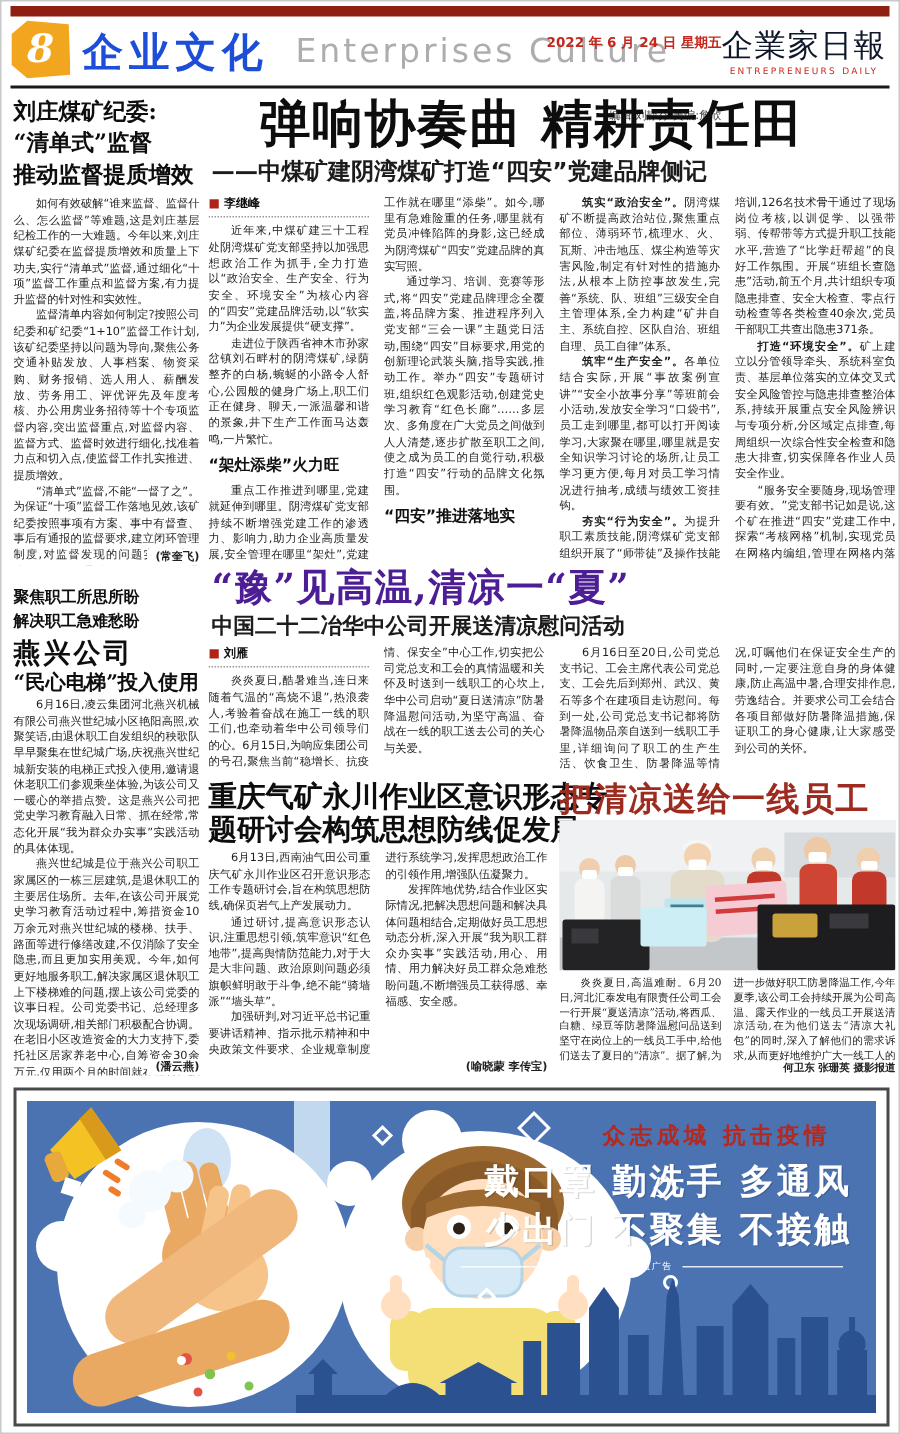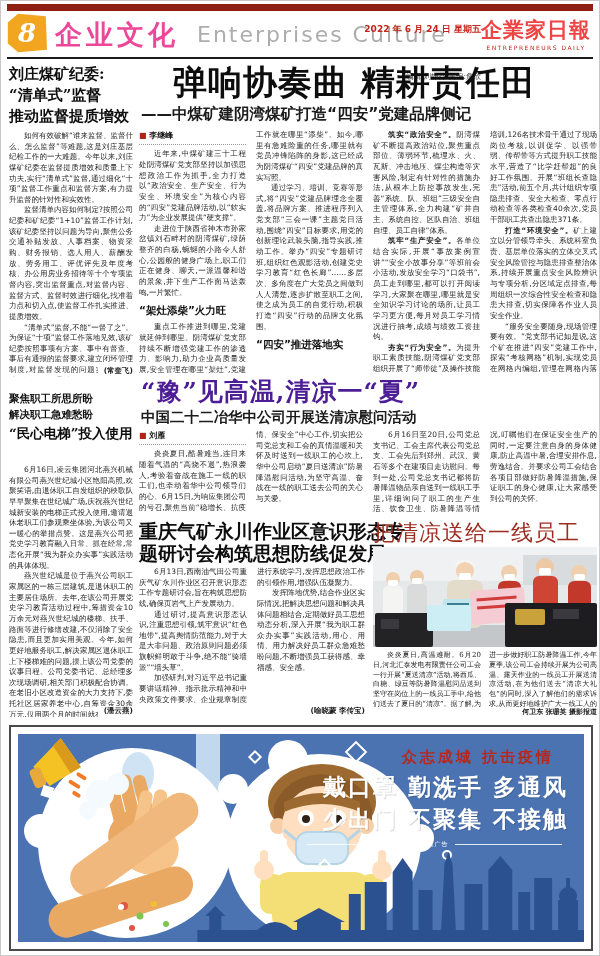--- a/index.html
+++ b/index.html
@@ -10,27 +10,27 @@
     font-family:"DejaVu Sans","Liberation Sans",sans-serif; color:#222;
   }
   
   .topbar { position:absolute; left:6px; right:6px; top:3px; height:7px; background:#8e1f12; }
   .badge {
     position:absolute; left:6px; top:12px; width:40px; height:40px; background:#f2a51e;
     clip-path:polygon(28% 2%, 97% 8%, 100% 92%, 28% 98%, 2% 76%, 2% 24%);
     display:flex; align-items:center; justify-content:center;
     font-family:"DejaVu Serif",serif; font-style:italic; font-weight:bold; font-size:26px; color:#fff;
   }
-  .section-cn { position:absolute; left:54px; top:16px; font-size:27px; font-weight:bold; letter-spacing:4px; color:#ec4899; white-space:nowrap; }
+  .section-cn { position:absolute; left:54px; top:16px; font-size:27px; font-weight:bold; letter-spacing:4px; color:#1d4ed8; white-space:nowrap; }
   .section-en { position:absolute; left:196px; top:21px; font-size:22px; color:#adadad; letter-spacing:2px; white-space:nowrap; font-weight:normal; }
   .date-block { position:absolute; right:118px; top:23px; text-align:right; line-height:1.3; }
   .date-line { font-size:9px; font-weight:bold; color:#c4261d; white-space:nowrap; }
   .editors-line { font-size:7.5px; color:#333; white-space:nowrap;margin-top:36px; }
   .masthead { position:absolute; right:8px; top:15px; text-align:center; }
-  .masthead-cn { font-family:"DejaVu Serif",serif; font-size:21px; font-weight:bold; color:#ef4444; letter-spacing:1px; white-space:nowrap; }
+  .masthead-cn { font-family:"DejaVu Serif",serif; font-size:21px; font-weight:normal; color:#0f172a; letter-spacing:1px; white-space:nowrap; }
   .masthead-en { font-size:6px; color:#c4261d; letter-spacing:1.5px; white-space:nowrap; }
   .header-rule { position:absolute; left:6px; right:6px; top:56px; height:2px; background:#1a1a1a; }
 
   
   .smallbody { font-size:7.5px; line-height:1.42; text-align:justify; color:#1f1f1f; }
   .smallbody p { text-indent:2em; margin:0; }
   .subhead { font-size:10.5px; font-weight:bold; color:#111; margin:5px 0 4px; break-inside:avoid; text-indent:0; }
   .byline { font-weight:bold; font-size:8px; color:#111; border-bottom:1px dotted #999; padding-bottom:3px; margin-bottom:4px; white-space:nowrap; overflow:hidden; }
   .byline .sq { color:#b02318; }
   .attr { position:absolute; right:0; bottom:0; background:#fff; font-weight:bold; font-size:7.5px; padding-left:6px; }
@@ -55,21 +55,21 @@
   .yh2 { position:absolute; left:140px; top:374px; font-family:"DejaVu Serif",serif; font-weight:bold; font-size:25px; letter-spacing:1px; color:#4c1d95; white-space:nowrap; }
   .ysub { position:absolute; left:140px; top:407px; font-size:14.5px; font-weight:bold; color:#1c1c1c; white-space:nowrap;font-family:Liberation Mono, monospace; }
   .ybody { position:absolute; left:138px; top:429px; width:458px; height:87px; column-count:4; column-gap:10px; column-fill:auto; overflow:hidden; }
 
   
   .cqh { position:absolute; left:138px; top:519px; width:228px; font-family:"DejaVu Serif",serif; font-weight:bold; font-size:19px; line-height:1.18; color:#0d0d0d; }
   .cqh span { display:block; white-space:nowrap; }
   .cqbody { position:absolute; left:138px; top:566px; width:226px; height:150px; column-count:2; column-gap:10px; column-fill:auto; overflow:hidden; }
 
   
-  .ph { position:absolute; left:372px; top:517px; width:224px; font-family:"DejaVu Serif",serif; font-weight:normal; font-size:22px; letter-spacing:1px; color:#9e2b1f; white-space:nowrap; }
+  .ph { position:absolute; left:372px; top:517px; width:224px; font-family:"DejaVu Serif",serif; font-weight:bold; font-size:22px; letter-spacing:1px; color:#9e2b1f; white-space:nowrap; }
   .photo { position:absolute; left:372px; top:546px; width:224px; height:100px; background:#dfe2e4; overflow:hidden; }
   .caption { position:absolute; left:372px; top:650px; width:224px; height:66px; column-count:2; column-gap:8px; column-fill:auto; overflow:hidden;
              font-family:"DejaVu Serif",serif; font-size:7px; line-height:1.4; text-align:justify; color:#222; }
   .caption p { text-indent:2em; margin:0; }
   .credit { position:absolute; right:0; bottom:0; background:#fff; font-weight:bold; font-size:7px; padding-left:6px; font-family:"DejaVu Serif",serif; }
 
   
   .banner { position:absolute; left:8px; top:724px; width:584px; height:226px; background:#fff; border:2px solid #4a4a4a; padding:7px; }
   .banner-inner { position:relative; width:100%; height:100%; background:#4b73b2; overflow:hidden; }
   .stream { position:absolute; left:178px; top:0; width:24px; height:110px; background:#cfe3f4; opacity:.9; }
@@ -120,20 +120,21 @@
     <p>“清单式”监督,不能“一督了之”。为保证“十项”监督工作落地见效,该矿纪委按照事项有方案、事中有督查、事后有通报的监督要求,建立闭环管理制度,对监督发现的问题实行“清单式”台账管理,通过现场体验和下发通知书等方式,强化对反馈问题整改落实情况的跟踪验收,形成监督、检查、整改的清单化、闭环式工作机制。截至目前,已完成公务交通补贴发放、人事档案、物资采购、财务报销4项监督,发现问题1043个,下发整改通知等4份,督查整改完成1043个。</p>
 
     <div class="attr">(常奎飞)</div>
   </div>
 
   <div class="a2-kicker">
     <span>聚焦职工所思所盼</span>
     <span>解决职工急难愁盼</span>
   </div>
   <div class="a2-title">
+    <span class="t1">燕兴公司</span>
     <span class="t2">“民心电梯”投入使用</span>
   </div>
   <div class="a2-body smallbody">
     <p>6月16日,凌云集团河北燕兴机械有限公司燕兴世纪城小区艳阳高照,欢聚笑语,由退休职工自发组织的秧歌队早早聚集在世纪城广场,庆祝燕兴世纪城新安装的电梯正式投入使用,邀请退休老职工们参观乘坐体验,为该公司又一暖心的举措点赞。这是燕兴公司把党史学习教育融入日常、抓在经常,常态化开展“我为群众办实事”实践活动的具体体现。</p>
     <p>燕兴世纪城是位于燕兴公司职工家属区的一栋三层建筑,是退休职工的主要居住场所。去年,在该公司开展党史学习教育活动过程中,筹措资金10万余元对燕兴世纪城的楼梯、扶手、路面等进行修缮改建,不仅消除了安全隐患,而且更加实用美观。今年,如何更好地服务职工,解决家属区退休职工上下楼梯难的问题,摆上该公司党委的议事日程。公司党委书记、总经理多次现场调研,相关部门积极配合协调。在老旧小区改造资金的大力支持下,委托社区居家养老中心,自筹资金30余万元,仅用两个月的时间就在燕兴世纪城的北外墙安装完一部崭新的观光电梯,方便了职工群众。退休职工纷纷表示:“以前楼梯陡、老职工上下楼不便,现在有了这个‘民心电梯’,大家再也不用发愁楼梯,感谢党组织,感谢公司领导关心我们这些退休职工,我们要为公司的蓬勃发展继续发挥余热。”</p>
 
     <div class="attr">(潘云燕)</div>
   </div>
 
   <div class="mh1">弹响协奏曲  精耕责任田</div>

